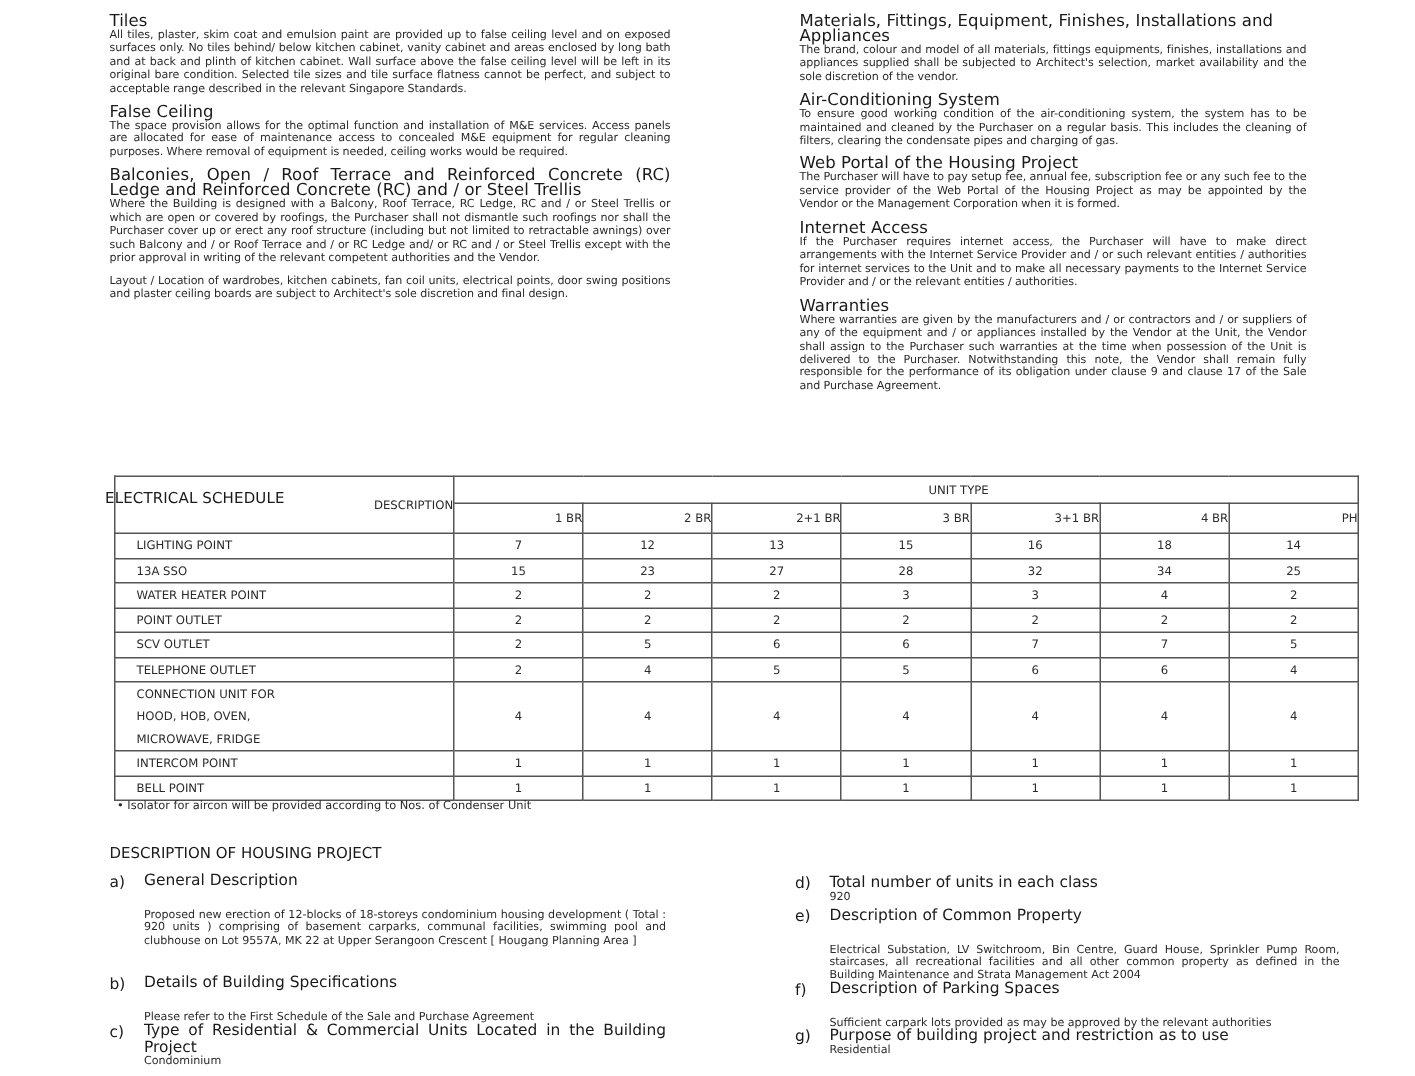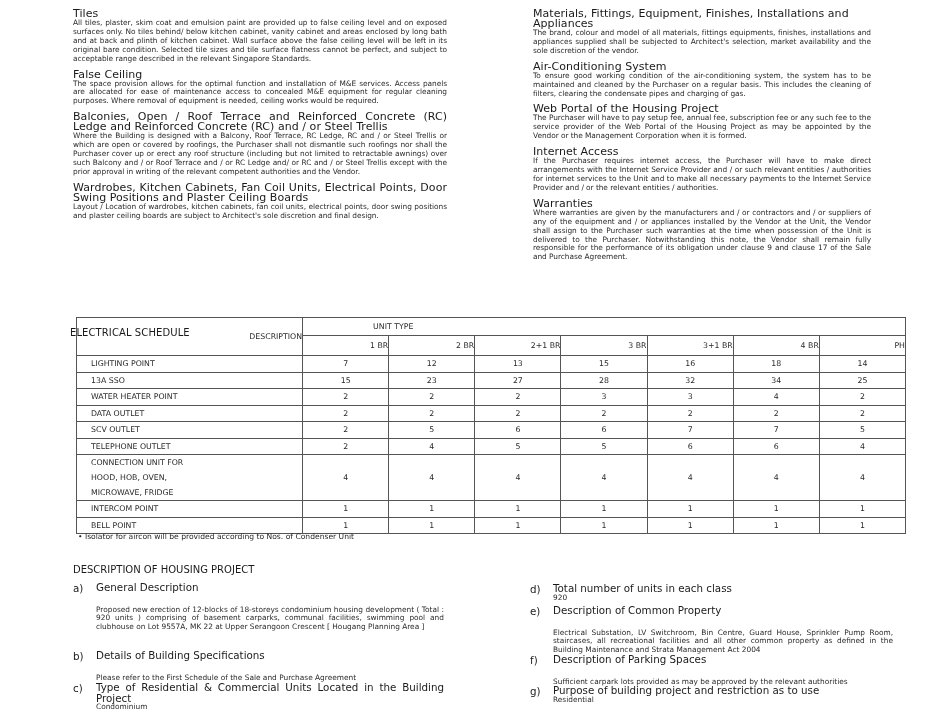--- a/index.html
+++ b/index.html
@@ -26,21 +26,21 @@
     margin-top: 24px;
   }
   #elec-table {
     position: absolute; left: 76px; top: 317px; width: 830px;
     border-collapse: collapse; font-size: 7.8px; color: #2a2a2a;
   }
   #elec-table td, #elec-table th {
     border: 1px solid #555; padding: 0; font-weight: normal;
   }
   #elec-table th { height: 19px; text-align: right; }
-  #elec-table th.unit-type { text-align: left; padding-left: 70px; height: 17px; }
+  #elec-table th.unit-type { text-align: center; padding-left: 70px; height: 17px; }
   #elec-table td.desc { text-align: left; padding-left: 14px; width: 213px; }
   #elec-table td.val { text-align: center; width: 86px; }
   #elec-table tr.r { height: 16.5px; }
   #elec-table td.desc.multi { line-height: 15px; }
   #elec-note {
     position: absolute; left: 78px; top: 532px; font-size: 7.6px; color: #2a2a2a;
   }
   
   #housing-title {
     position: absolute; left: 73px; top: 564px; font-size: 10px; color: #1a1a1a;
@@ -63,21 +63,20 @@
   </div>
   <div class="section">
     <div class="sec-title">False Ceiling</div>
     <div class="sec-body">The space provision allows for the optimal function and installation of M&amp;E services. Access panels are allocated for ease of maintenance access to concealed M&amp;E equipment for regular cleaning purposes. Where removal of equipment is needed, ceiling works would be required.</div>
   </div>
   <div class="section">
     <div class="sec-title" style="text-align:justify">Balconies, Open / Roof Terrace and Reinforced Concrete (RC) Ledge and Reinforced Concrete (RC) and / or Steel Trellis</div>
     <div class="sec-body">Where the Building is designed with a Balcony, Roof Terrace, RC Ledge, RC and / or Steel Trellis or which are open or covered by roofings, the Purchaser shall not dismantle such roofings nor shall the Purchaser cover up or erect any roof structure (including but not limited to retractable awnings) over such Balcony and / or Roof Terrace and / or RC Ledge and/ or RC and / or Steel Trellis except with the prior approval in writing of the relevant competent authorities and the Vendor.</div>
   </div>
   <div class="section">
-    <div class="sec-title" style="text-align:justify">Wardrobes, Kitchen Cabinets, Fan Coil Units, Electrical Points, Door Swing Positions and Plaster Ceiling Boards</div>
     <div class="sec-body">Layout / Location of wardrobes, kitchen cabinets, fan coil units, electrical points, door swing positions and plaster ceiling boards are subject to Architect's sole discretion and final design.</div>
   </div>
 </div>
 
 <div id="right-col" class="col">
   <div class="section">
     <div class="sec-title">Materials, Fittings, Equipment, Finishes, Installations and Appliances</div>
     <div class="sec-body">The brand, colour and model of all materials, fittings equipments, finishes, installations and appliances supplied shall be subjected to Architect's selection, market availability and the sole discretion of the vendor.</div>
   </div>
   <div class="section">
@@ -147,21 +146,21 @@
         <td class="val">2</td>
         <td class="val">2</td>
         <td class="val">2</td>
         <td class="val">3</td>
         <td class="val">3</td>
         <td class="val">4</td>
         <td class="val">2</td>
       </tr>
       <tr class="r">
         <td class="desc">
-          <div>DATA OUTLET</div>
+          <div>POINT OUTLET</div>
         </td>
         <td class="val">2</td>
         <td class="val">2</td>
         <td class="val">2</td>
         <td class="val">2</td>
         <td class="val">2</td>
         <td class="val">2</td>
         <td class="val">2</td>
       </tr>
       <tr class="r">

